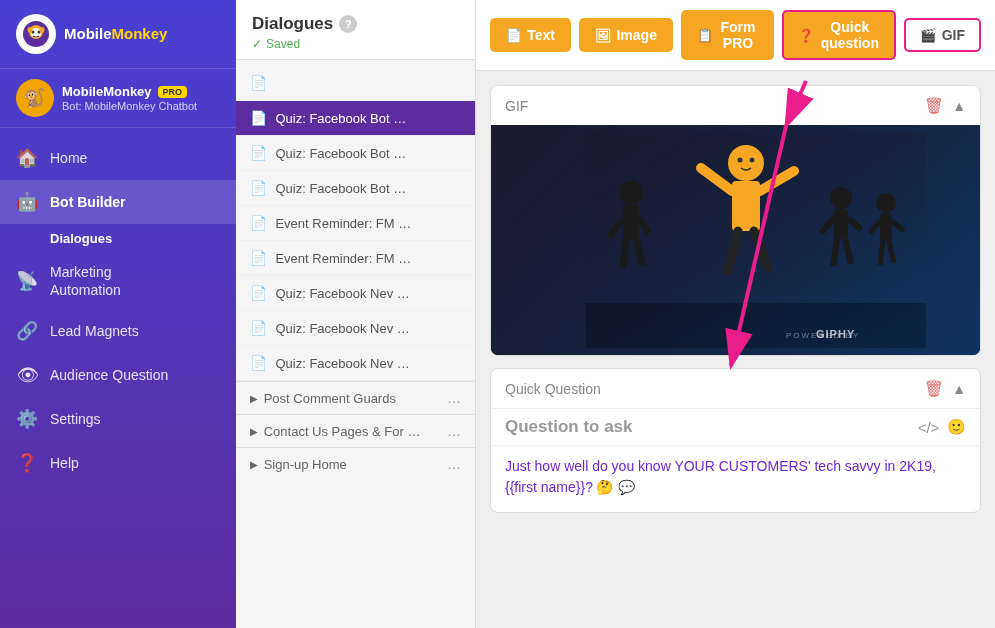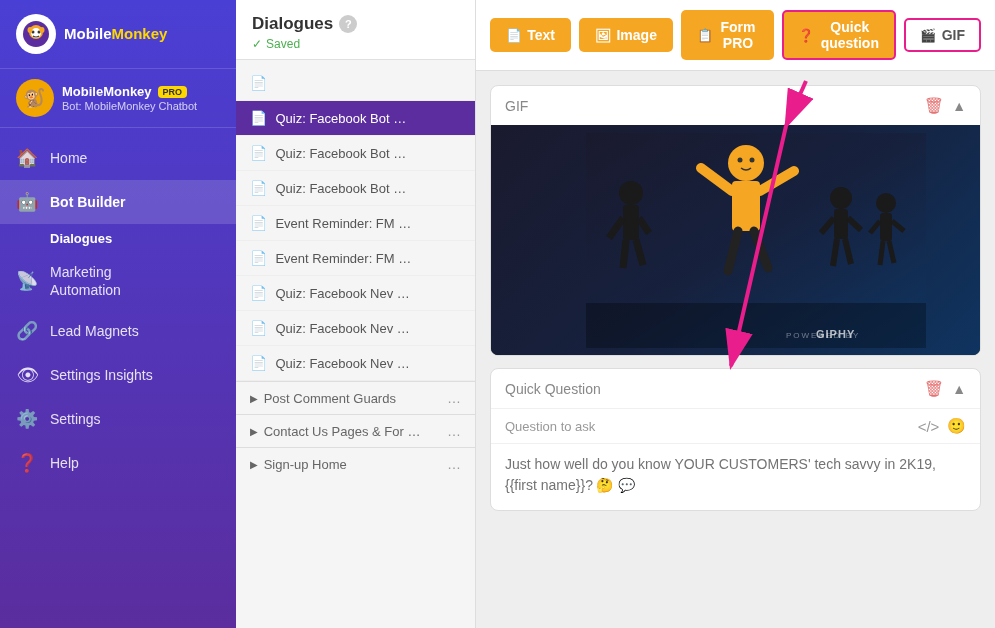--- a/index.html
+++ b/index.html
@@ -319,34 +319,35 @@
       gap: 8px;
     }
     .quick-q-subheader {
       display: flex;
       align-items: center;
       justify-content: space-between;
       padding: 8px 14px;
       border-bottom: 1px solid #f0f0f0;
     }
     .q-label {
-      font-size: 13px;
+      font-size: 17px;
       color: #999;
+      font-weight: bold;
     }
     .qq-tools {
       display: flex;
       gap: 8px;
       align-items: center;
     }
     .code-icon { color: #999; cursor: pointer; font-size: 15px; }
     .emoji-icon { color: #999; cursor: pointer; font-size: 15px; }
     .question-text {
       padding: 10px 14px 14px;
       font-size: 14px;
-      color: #737373;
+      color: #6d28d9;
       line-height: 1.5;
     }
   </style>
 </head>
 <body>
 
 <div class="sidebar">
   <div class="sidebar-logo">
     <div class="logo-icon">
       <svg width="28" height="28" viewBox="0 0 28 28">
@@ -391,21 +392,21 @@
     <div class="nav-item">
       <div class="nav-icon">📡</div>
       <span class="nav-label">Marketing<br>Automation</span>
     </div>
     <div class="nav-item">
       <div class="nav-icon">🔗</div>
       <span class="nav-label">Lead Magnets</span>
     </div>
     <div class="nav-item">
       <div class="nav-icon">👁</div>
-      <span class="nav-label">Settings Insights</span>
+      <span class="nav-label">Audience Question</span>
     </div>
     <div class="nav-item">
       <div class="nav-icon">⚙️</div>
       <span class="nav-label">Settings</span>
     </div>
     <div class="nav-item">
       <div class="nav-icon">❓</div>
       <span class="nav-label">Help</span>
     </div>
   </div>

